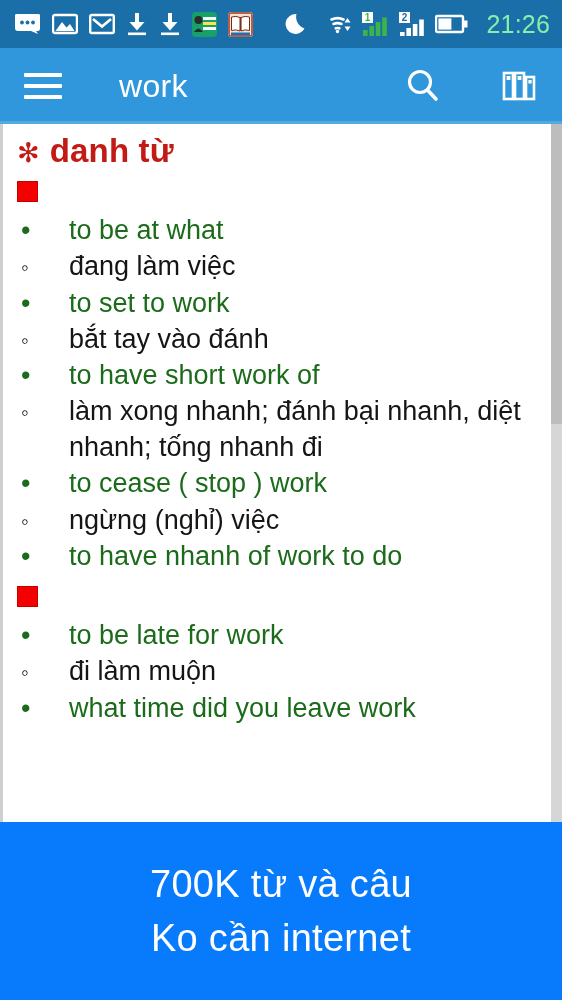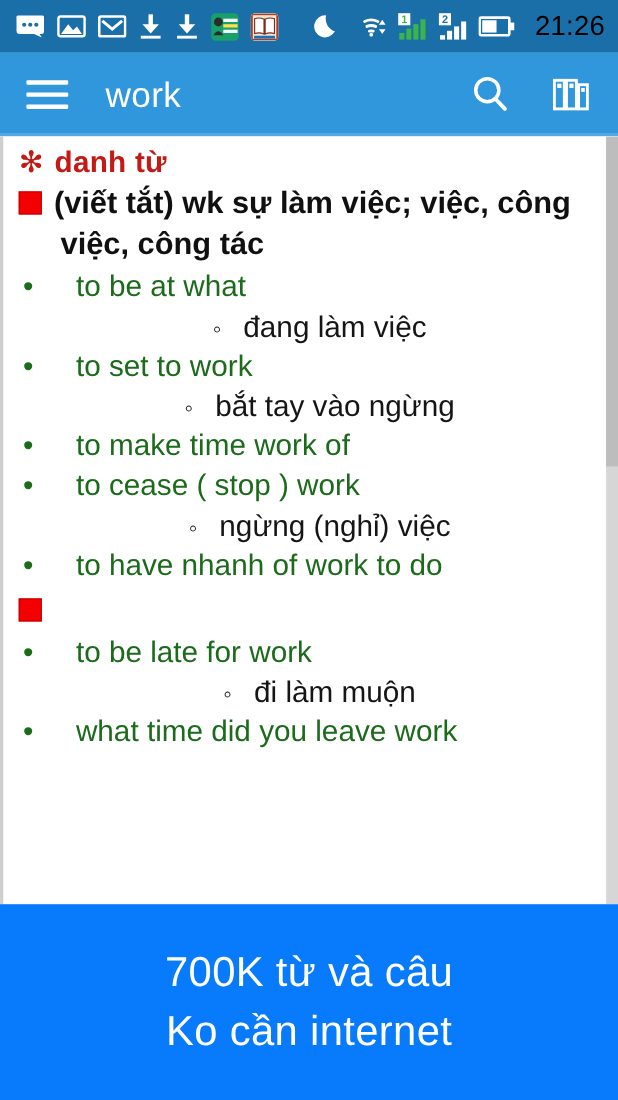--- a/index.html
+++ b/index.html
@@ -15,38 +15,39 @@
   .status-bar {
     height: 48px; width: 100%;
     background: #1b6fa8;
     display: flex; align-items: center;
     padding: 0 12px 0 14px;
   }
   .status-left { display: flex; align-items: center; gap: 11px; flex: 1; }
   .status-right { display: flex; align-items: center; gap: 9px; }
   .sicon { display: flex; align-items: center; justify-content: center; }
   .status-clock {
-    color: #000000; font-size: 25px; letter-spacing: .2px;
+    color: #86efac; font-size: 25px; letter-spacing: .2px;
     margin-left: 8px; font-weight: 400;
   }
   .app-tile {
     width: 25px; height: 25px; border-radius: 4px;
     display: flex; align-items: center; justify-content: center;
     overflow: hidden; position: relative;
   }
   .app-tile.bbc { background: #17a06a; }
   .app-tile.dict { background: #e8e0c8; }
 
   
   .app-bar {
     height: 76px; width: 100%;
     background: #3097dc;
     display: flex; align-items: center;
     padding: 0 22px 0 24px;
     position: relative;
+    gap: 23px;
   }
   .app-bar::after {
     content: ""; position: absolute; left: 0; right: 0; bottom: 0;
     height: 3px; background: rgba(255,255,255,.18);
   }
   .hamburger { width: 38px; height: 26px; display: flex; flex-direction: column; justify-content: space-between; cursor: pointer; }
   .hamburger span { display: block; height: 4px; background: #ffffff; border-radius: 1px; }
   .app-title {
     color: #ffffff; font-size: 32px; font-weight: 400;
     margin-left: 34px; flex: 1; letter-spacing: .3px;
@@ -72,39 +73,39 @@
   }
   .entry {
     padding: 8px 22px 0 14px;
   }
 
   .pos-line {
     display: flex; align-items: baseline; gap: 10px;
     margin-bottom: 3px;
   }
   .asterisk { color: #c21a14; font-size: 27px; font-weight: bold; line-height: 1; }
-  .pos-text { color: #c21a14; font-size: 27px; font-weight: bold; letter-spacing: .2px; }
+  .pos-text { color: #c21a14; font-size: 33px; font-weight: bold; letter-spacing: .2px; }
 
   .sense {
     font-size: 28px; font-weight: bold; color: #101010;
     line-height: 1.33; margin-bottom: 2px;
     text-indent: -38px; padding-left: 38px;
   }
   .sq {
     display: inline-block; width: 21px; height: 21px;
     background: #f40000; border: 1px solid #c40000;
     vertical-align: -1px; margin-right: 11px;
   }
 
   .ex-en, .ex-vi {
     line-height: 1.34; margin-left: 28px;
     text-indent: -24px; padding-left: 24px;
   }
   .ex-en { color: #1b6b1b; font-size: 27px; }
-  .ex-vi { color: #151515; font-size: 27px; text-align: center; }
+  .ex-vi { color: #151515; font-size: 27px; }
   .dot-f { display: inline-block; width: 24px; color: #1b6b1b; font-size: 27px; }
   .dot-h { display: inline-block; width: 24px; color: #151515; font-size: 22px; }
 
   
   .banner {
     position: absolute; left: 0; bottom: 0;
     width: 562px; height: 178px;
     background: #077bfb;
     display: flex; flex-direction: column;
     align-items: center; justify-content: center;
@@ -268,30 +269,31 @@
   <div class="content-wrap">
 
     <div class="entry">
 
       <div class="pos-line">
         <span class="asterisk">✻</span>
         <span class="pos-text">danh từ</span>
       </div>
 
       <div class="sense">
-        <span class="sq"></span><span>(viết tắt) wk sự làm việc; việc, công việc, công tác</span>
+        <span class="sq"></span>
       </div>
 
       <div class="ex-en"><span class="dot-f">•</span><span>to be at what</span></div>
       <div class="ex-vi"><span class="dot-h">◦</span><span>đang làm việc</span></div>
 
       <div class="ex-en"><span class="dot-f">•</span><span>to set to work</span></div>
-      <div class="ex-vi"><span class="dot-h">◦</span><span>bắt tay vào ngừng</span></div>
-
-      <div class="ex-en"><span class="dot-f">•</span><span>to make time work of</span></div>
+      <div class="ex-vi"><span class="dot-h">◦</span><span>bắt tay vào đánh</span></div>
+
+      <div class="ex-en"><span class="dot-f">•</span><span>to have short work of</span></div>
+      <div class="ex-vi"><span class="dot-h">◦</span><span>làm xong nhanh; đánh bại nhanh, diệt nhanh; tống nhanh đi</span></div>
 
       <div class="ex-en"><span class="dot-f">•</span><span>to cease ( stop ) work</span></div>
       <div class="ex-vi"><span class="dot-h">◦</span><span>ngừng (nghỉ) việc</span></div>
 
       <div class="ex-en"><span class="dot-f">•</span><span>to have nhanh of work to do</span></div>
 
       <div class="sense" style="margin-top:4px;">
         <span class="sq"></span>
       </div>
 

